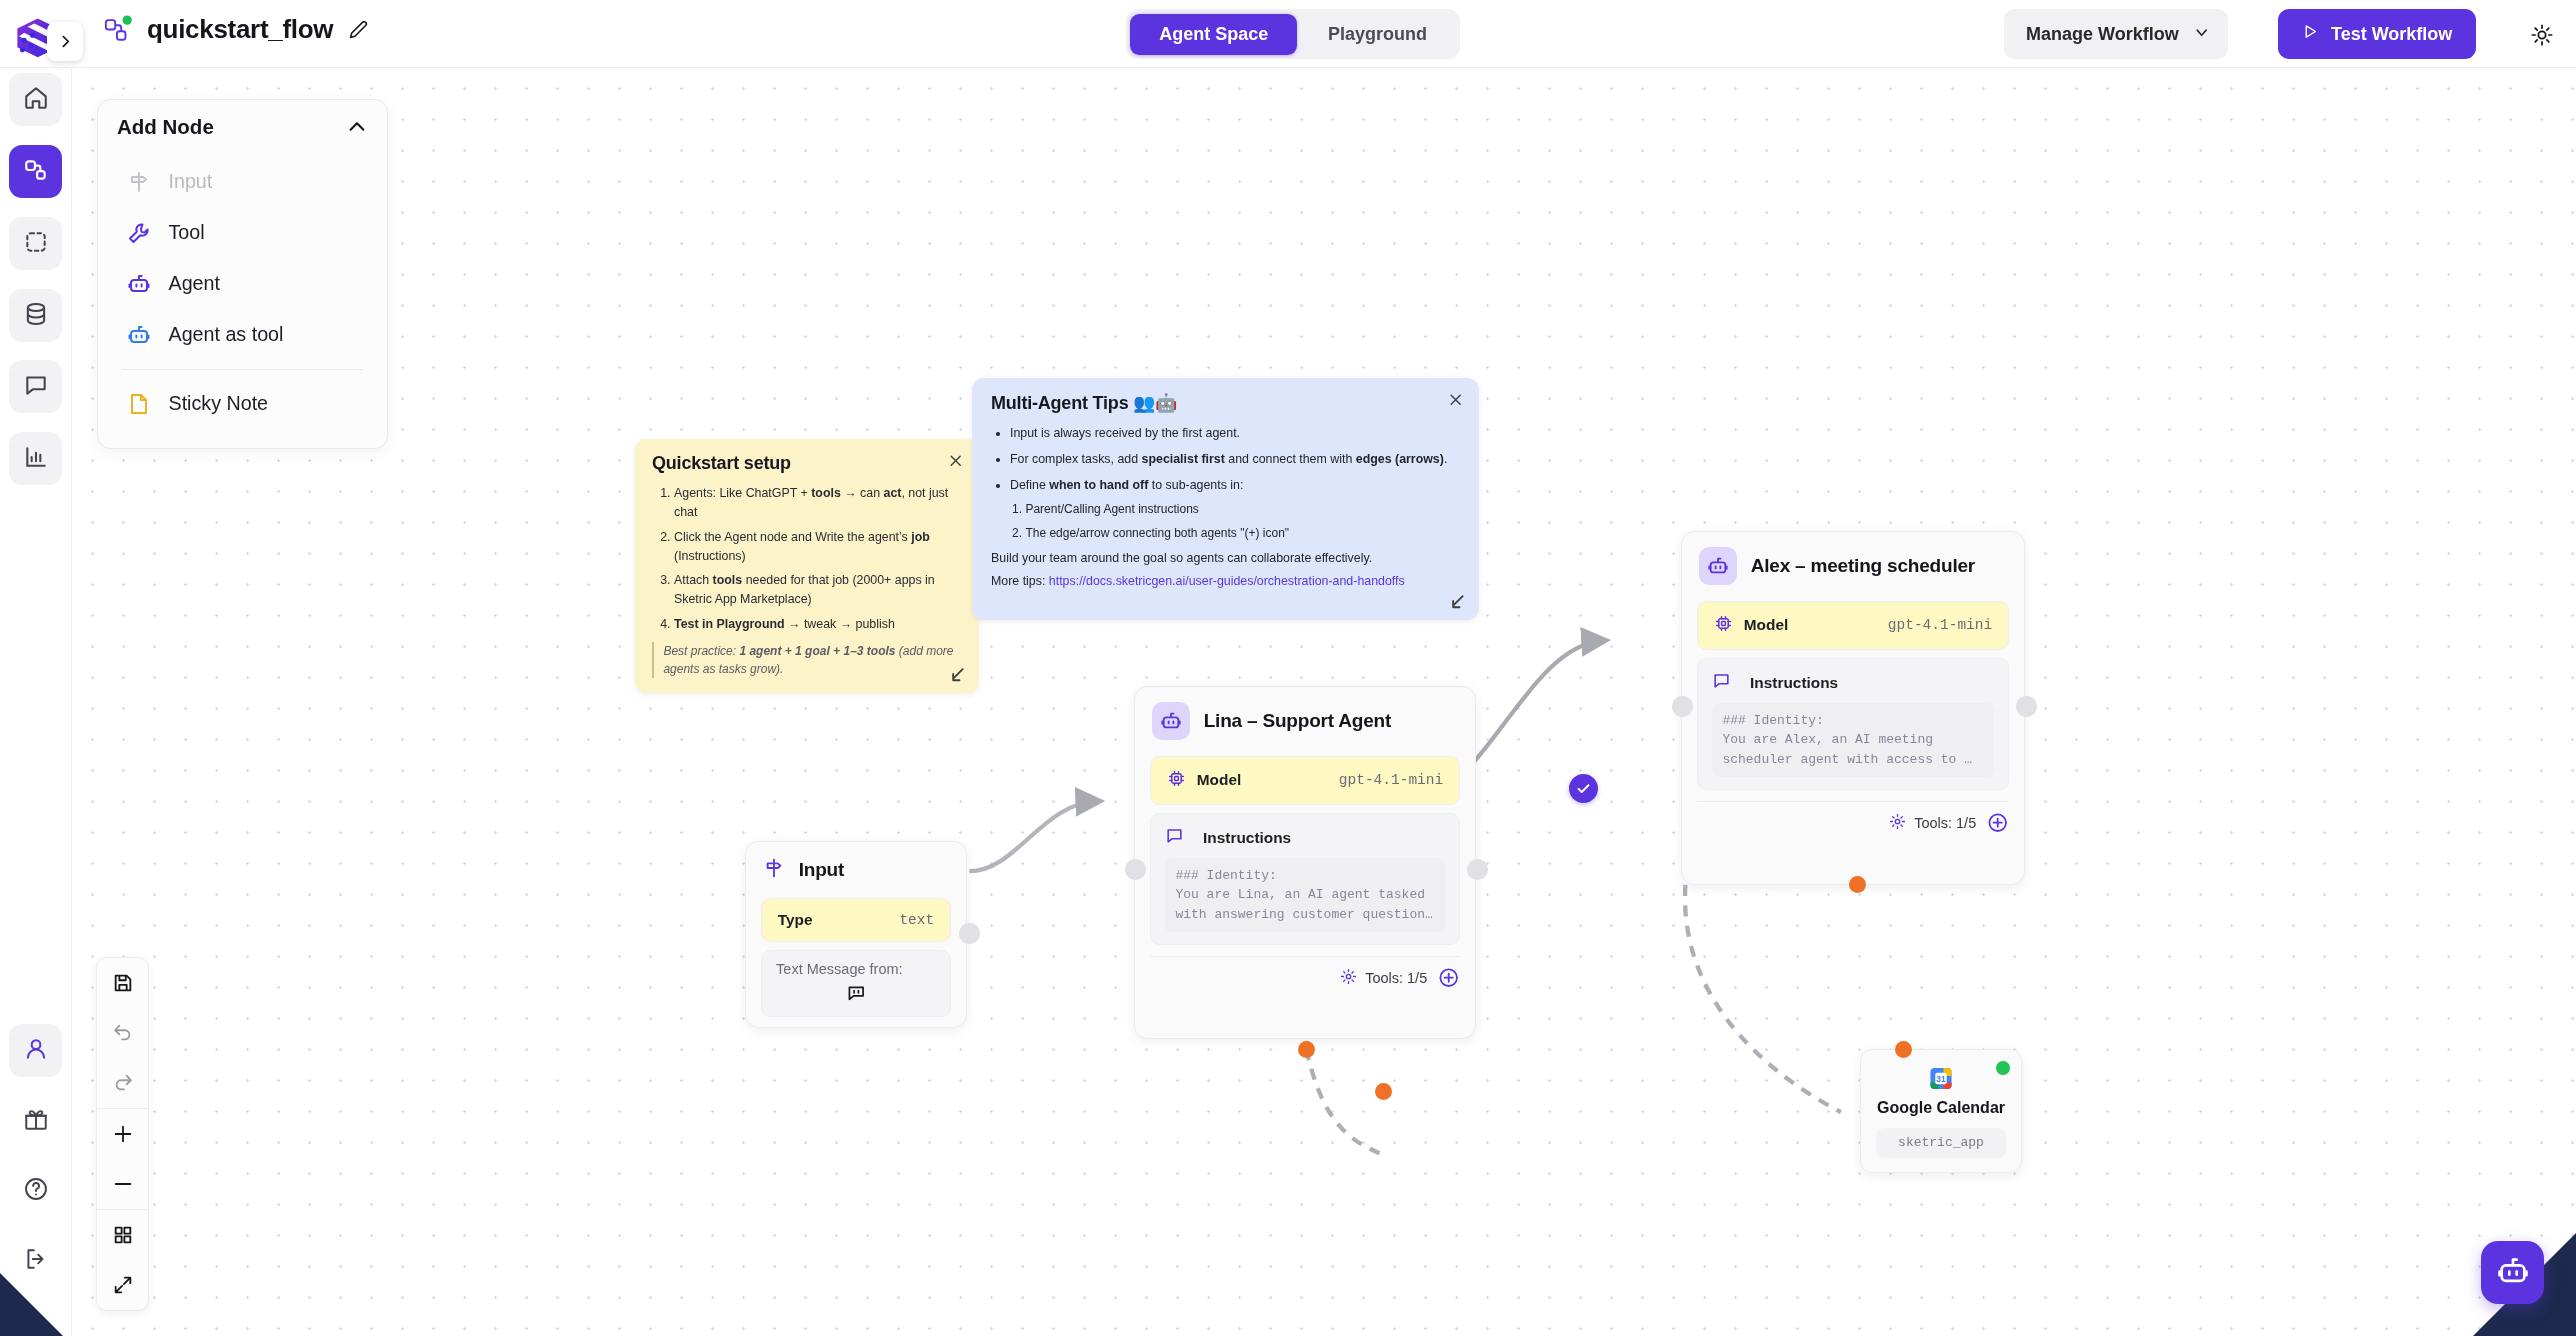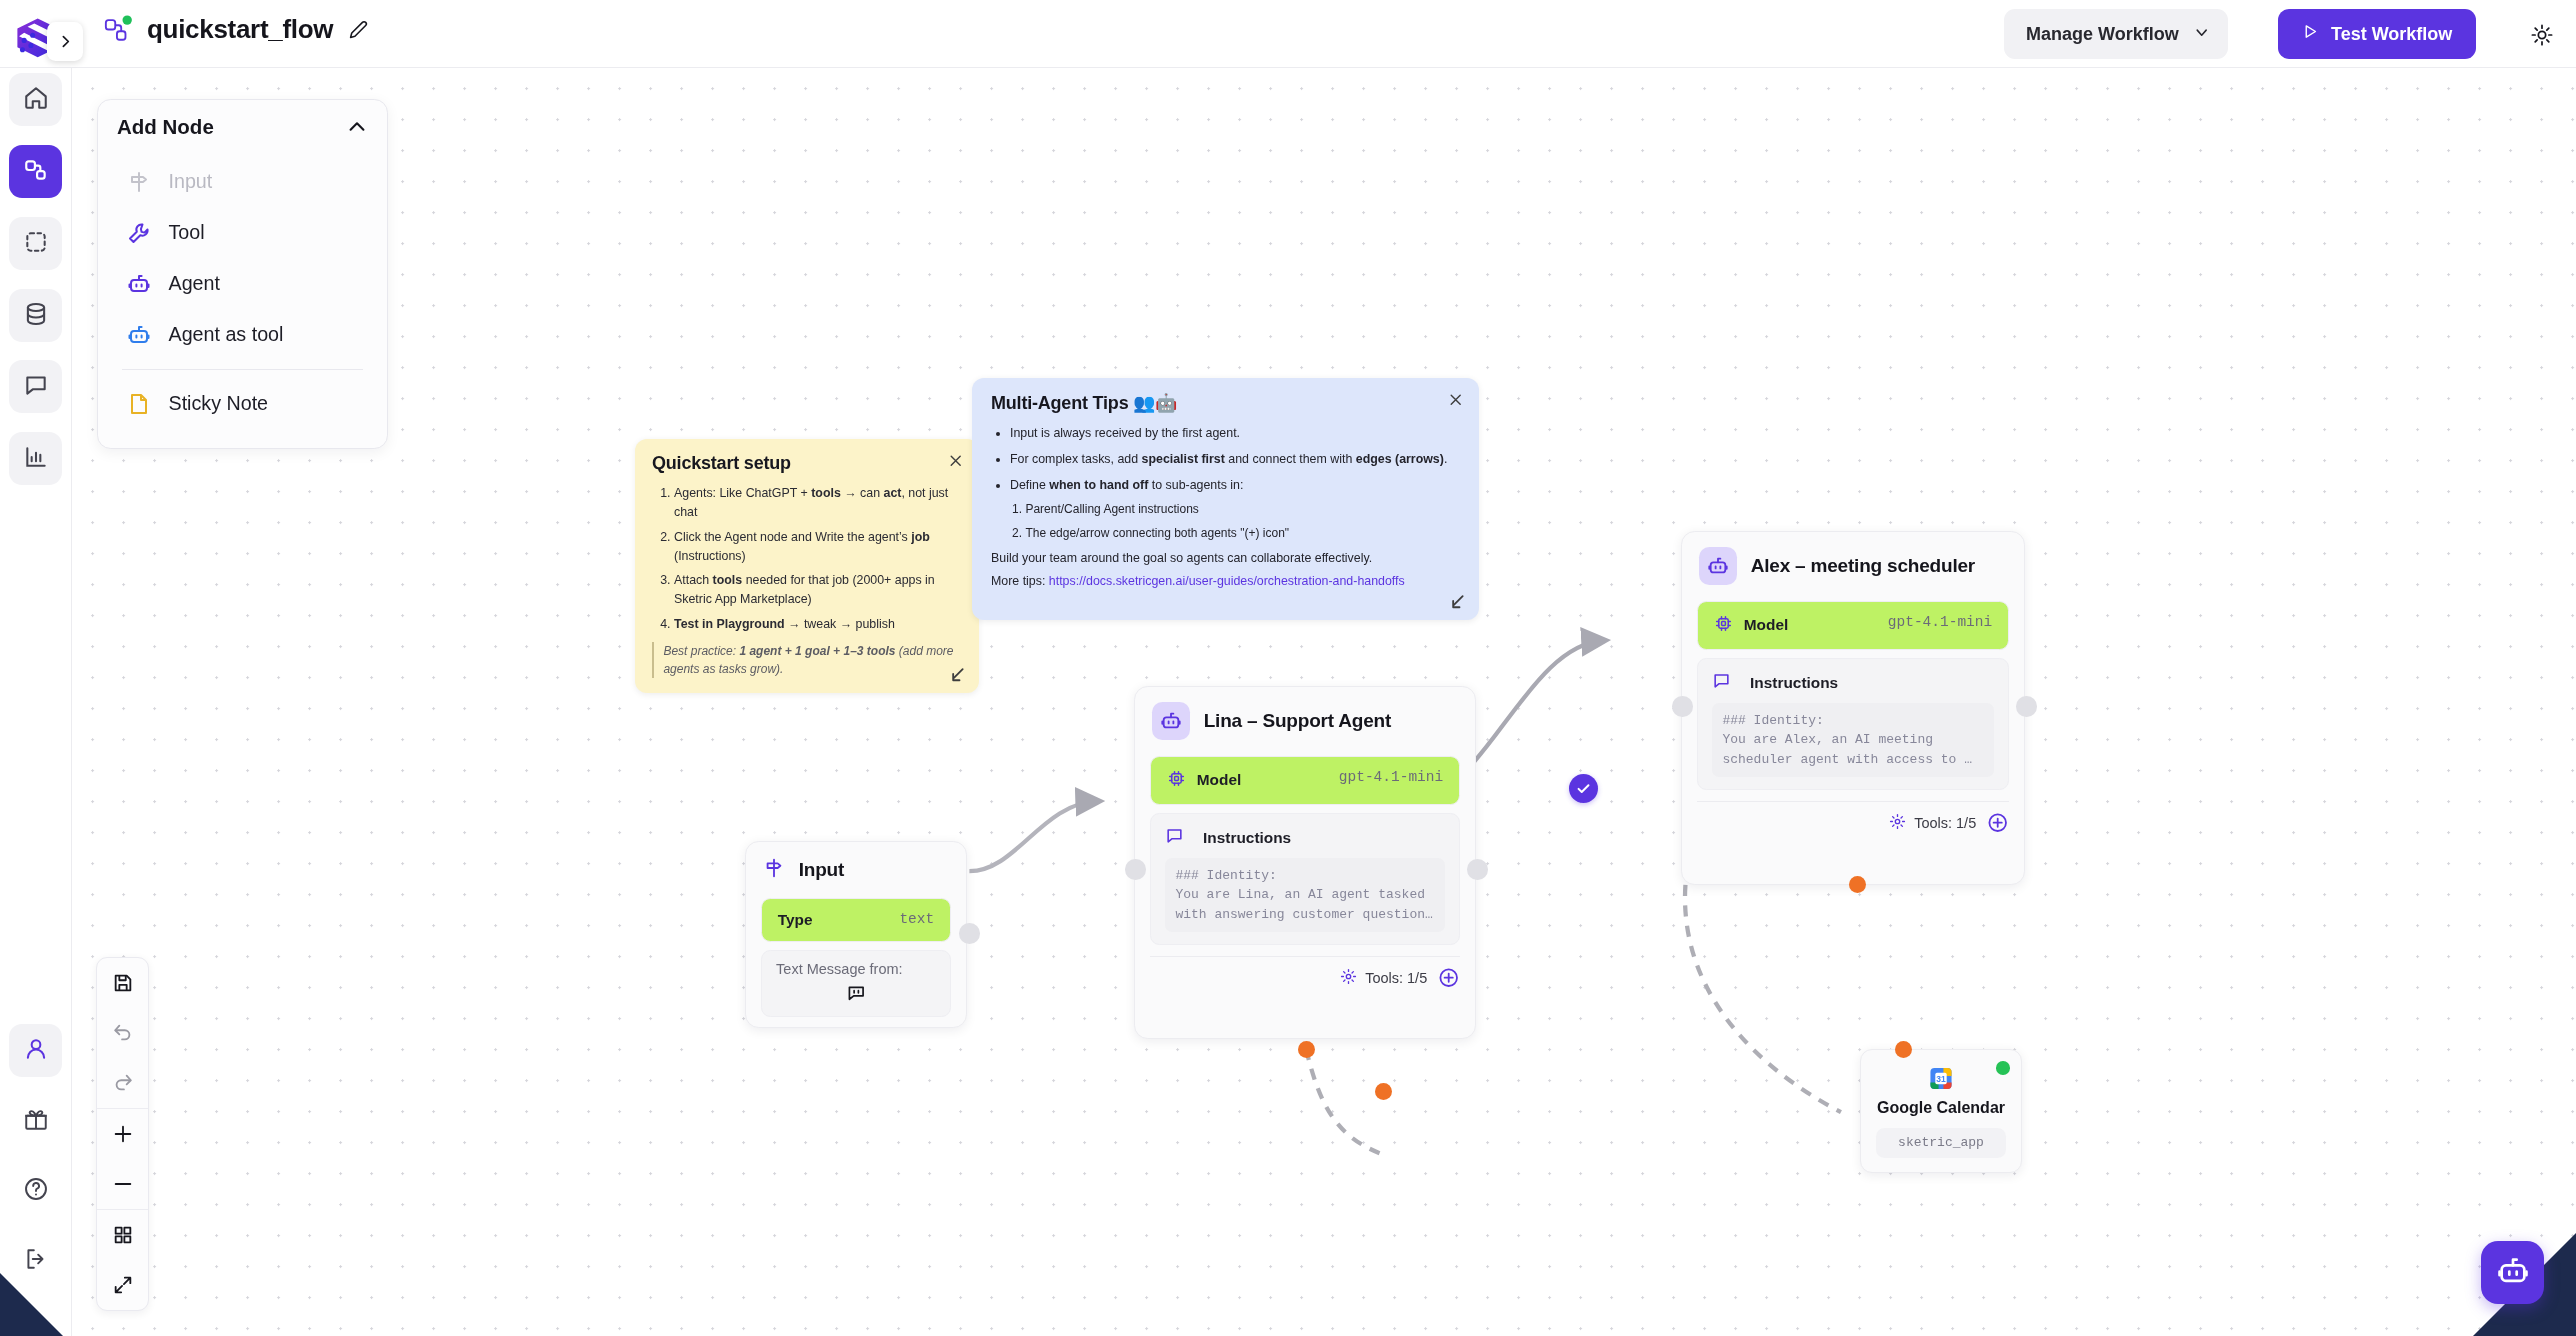--- a/index.html
+++ b/index.html
@@ -176,23 +176,23 @@
   }
   .node-head { display: flex; align-items: center; gap: 13.7px; padding: 15.4px 17px 6.8px 17px; }
   .node-title { font-size: 19px; font-weight: 700; color: #15151c; letter-spacing: -0.2px; }
   .agent-badge {
     width: 38px; height: 38px; border-radius: 10.3px; background: #ddd5fb;
     display:flex; align-items:center; justify-content:center;
   }
   .agent-badge svg { width: 22px; height: 22px; }
 
   .field {
-    margin: 8.5px 15.4px; background: #bef264; border: 0.9px solid #eeeef2;
+    margin: 8.5px 15.4px; background: #fef9c3; border: 0.9px solid #eeeef2;
     border-radius: 9.4px; padding: 12px 15.4px;
-    display: flex; align-items: flex-start; justify-content: space-between;
+    display: flex; align-items: center; justify-content: space-between;
   }
   .field .flabel { font-size: 15.4px; font-weight: 700; color: #1d1d26; display: flex; align-items: center; gap: 11px; }
   .field .flabel svg { width: 19px; height: 19px; }
   .field .fval { font-size: 14.5px; color: #6b6b78; font-family: "Liberation Mono", monospace; }
 
   .block {
     margin: 8.5px 15.4px; background: #f4f4f6; border: 0.9px solid #eeeef2;
     border-radius: 9.4px; padding: 12px 13.7px;
   }
   .block-head { font-size: 15.4px; font-weight: 700; color: #1d1d26; display:flex; align-items:center; gap: 19px; margin-bottom: 8.5px; }
@@ -285,20 +285,24 @@
       </svg>
     </span>
     <span class="flow-title">quickstart_flow</span>
     <span class="pencil-btn">
       <svg viewBox="0 0 24 24" fill="none" stroke="#16161d" stroke-width="2" stroke-linecap="round" stroke-linejoin="round">
         <path d="M17 3a2.8 2.8 0 1 1 4 4L7.5 20.5 2 22l1.5-5.5Z"></path>
       </svg>
     </span>
   </div>
 
+  <div class="seg-wrap">
+    <button class="seg active">Agent Space</button>
+    <button class="seg">Playground</button>
+  </div>
 
   <button class="manage-btn">
     <span>Manage Workflow</span>
     <span>
       <svg viewBox="0 0 24 24" fill="none" stroke="#28282f" stroke-width="2.4" stroke-linecap="round" stroke-linejoin="round">
           <path d="M5 8l7 8 7-8"></path>
         </svg>
     </span>
   </button>
 

